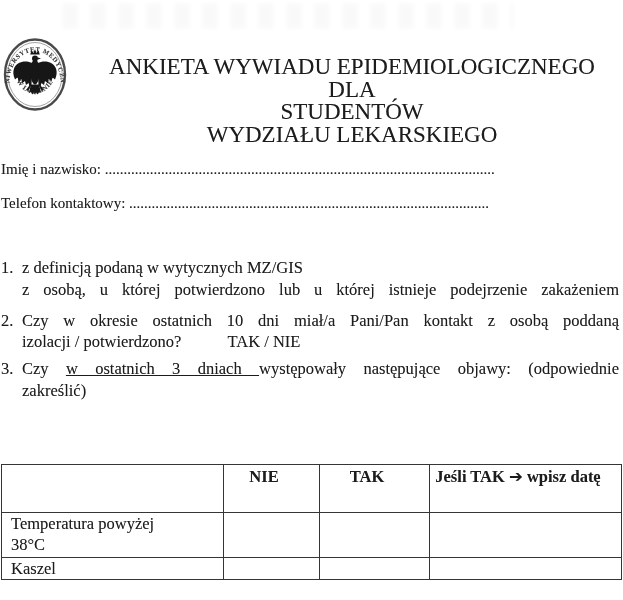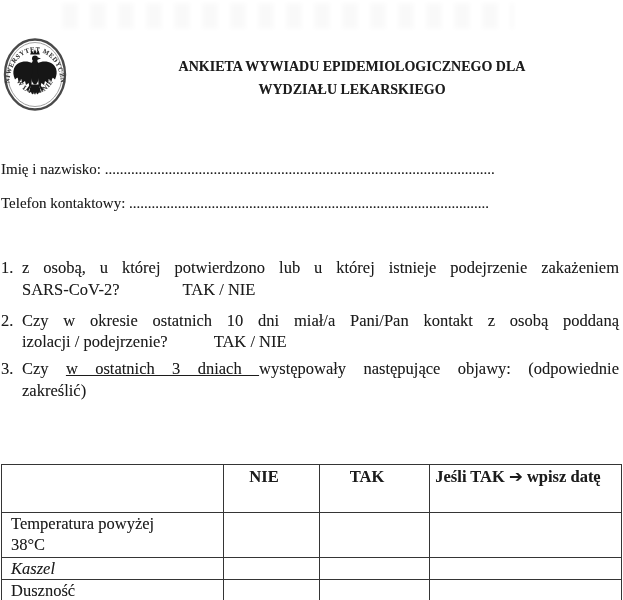--- a/index.html
+++ b/index.html
@@ -13,21 +13,21 @@
   .ghost{
     position:absolute;top:3px;left:62px;width:452px;height:26px;
     background:repeating-linear-gradient(90deg, rgba(0,0,0,.045) 0 16px, transparent 16px 28px);
     filter:blur(2px);opacity:.55;
   }
   .seal{position:absolute;top:37px;left:3px;width:64px;height:75px;}
   .seal svg{display:block;}
   .sealtxt{font-family:"Liberation Serif",serif;font-size:6.6px;font-weight:bold;fill:#3a3a3a;letter-spacing:.55px;}
   .title{
     position:absolute;top:56px;left:84px;width:536px;
-    text-align:center;font-weight:bold;font-size:14px;line-height:22.6px;
+    text-align:center;font-weight:normal;font-size:23px;line-height:22.6px;
   }
   .fields{
     position:absolute;top:159px;left:1px;width:612px;
     font-size:15px;line-height:21px;white-space:nowrap;overflow:hidden;
   }
   .field{margin-bottom:13px;height:21px;}
   .questions{
     position:absolute;top:257px;left:1px;width:618px;
     font-size:16.5px;line-height:21.8px;
   }
@@ -46,21 +46,21 @@
     font-size:16.5px;line-height:21px;
   }
   .symptoms th,.symptoms td{
     border:1.6px solid #353535;vertical-align:top;overflow:hidden;
   }
   .symptoms th{font-weight:bold;text-align:center;padding:1px 18px 0 3px;}
   .symptoms td{padding:0 4px 0 9px;}
   .symptoms td.c1{padding-right:32px;}
   tr.r-head th{height:46px;}
   tr.r-0 td{height:44px;}
-  tr.r-1 td{height:21px;font-style:italic;}
+  tr.r-1 td{height:21px;}
   tr.r-2 td{height:19px;}
   .arrow{font-family:"DejaVu Sans",sans-serif;font-weight:bold;}
 </style>
 </head>
 <body>
 
 <div class="page">
 
   <div class="ghost"></div>
 
@@ -89,50 +89,49 @@
                  l-2.6,-2.2 -0.9,4.2 -2.8,-2.4 -0.9,4.2 -2.8,-2.2 -1,4 -2.6,-2.2 -0.9,3.8 -2,-1.8 z"></path>
         <path d="M28,47.5 l8,0 2.2,8.5 -2,-1.2 -1.5,2.6 -1.7,-2.2 -1,2.8 -1,-2.8 -1.7,2.2 -1.5,-2.6 -2,1.2 z"></path>
         <path d="M27.5,47 l-4.5,6 1.8,0.8 3.6,-5.4 z"></path>
         <path d="M36.5,47 l4.5,6 -1.8,0.8 -3.6,-5.4 z"></path>
       </g>
     </svg>
   </div>
 
   <div class="title">
     <div>ANKIETA WYWIADU EPIDEMIOLOGICZNEGO DLA</div>
+    <div>STUDENTÓW</div>
     <div>WYDZIAŁU LEKARSKIEGO</div>
   </div>
 
   <div class="fields">
     <div class="field">
       <span>Imię i nazwisko: </span><span>........................................................................................................</span>
     </div>
     <div class="field">
       <span>Telefon kontaktowy: </span><span>................................................................................................</span>
     </div>
   </div>
 
   <div class="questions">
 
     <div class="q q-1">
       <div class="qnum">1.</div>
       <div class="qbody">
+        <div class="line">z definicją podaną w wytycznych MZ/GIS</div>
         <div class="line j">z osobą, u której potwierdzono lub u której istnieje podejrzenie zakażeniem</div>
-        <div class="line">
-          <span>SARS-CoV-2?</span><span class="ans-1">TAK / NIE</span>
-        </div>
       </div>
     </div>
 
     <div class="q q-2">
       <div class="qnum">2.</div>
       <div class="qbody">
         <div class="line j">Czy w okresie ostatnich 10 dni miał/a Pani/Pan kontakt z osobą poddaną</div>
         <div class="line">
-          <span>izolacji / podejrzenie?</span><span class="ans-2">TAK / NIE</span>
+          <span>izolacji / potwierdzono?</span><span class="ans-2">TAK / NIE</span>
         </div>
       </div>
     </div>
 
     <div class="q q-3">
       <div class="qnum">3.</div>
       <div class="qbody">
         <div class="line j">
           <span>Czy </span><span class="u">w ostatnich 3 dniach </span><span>występowały następujące objawy: (odpowiednie</span>
         </div>
@@ -161,23 +160,17 @@
       <td></td>
       <td></td>
       <td></td>
     </tr>
     <tr class="r-1">
       <td class="c1">Kaszel</td>
       <td></td>
       <td></td>
       <td></td>
     </tr>
-    <tr class="r-2">
-      <td class="c1">Duszność</td>
-      <td></td>
-      <td></td>
-      <td></td>
-    </tr>
 
   </tbody>
     </table>
 
 </div>
 
 </body></html>

